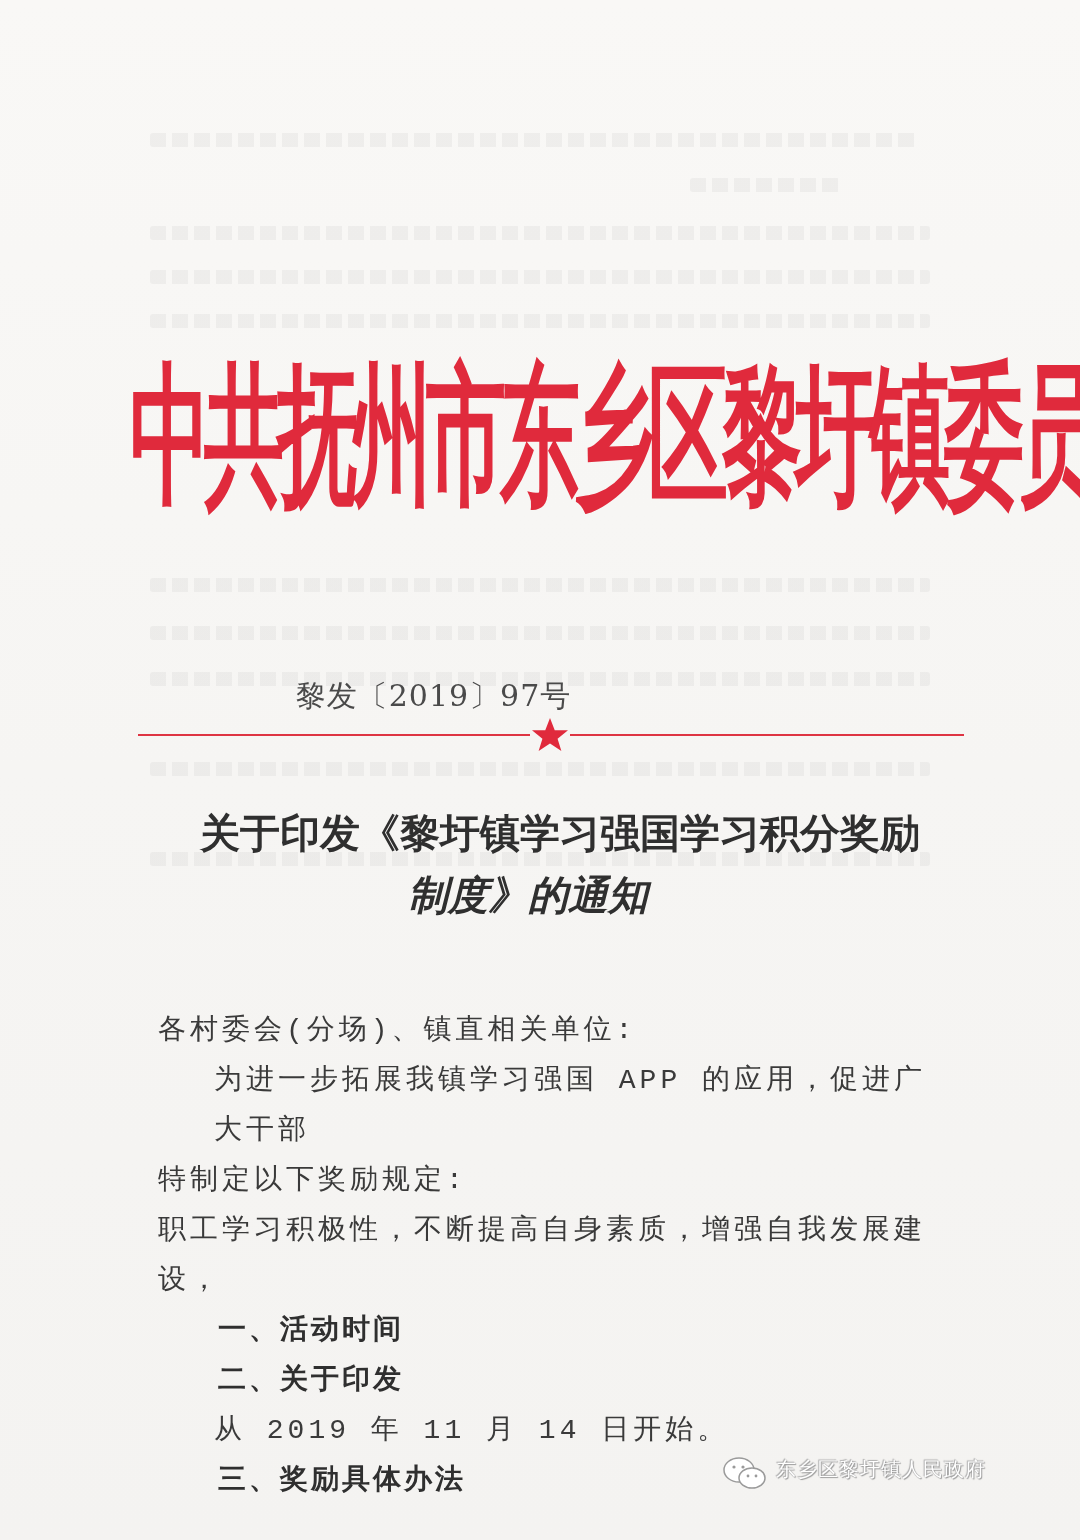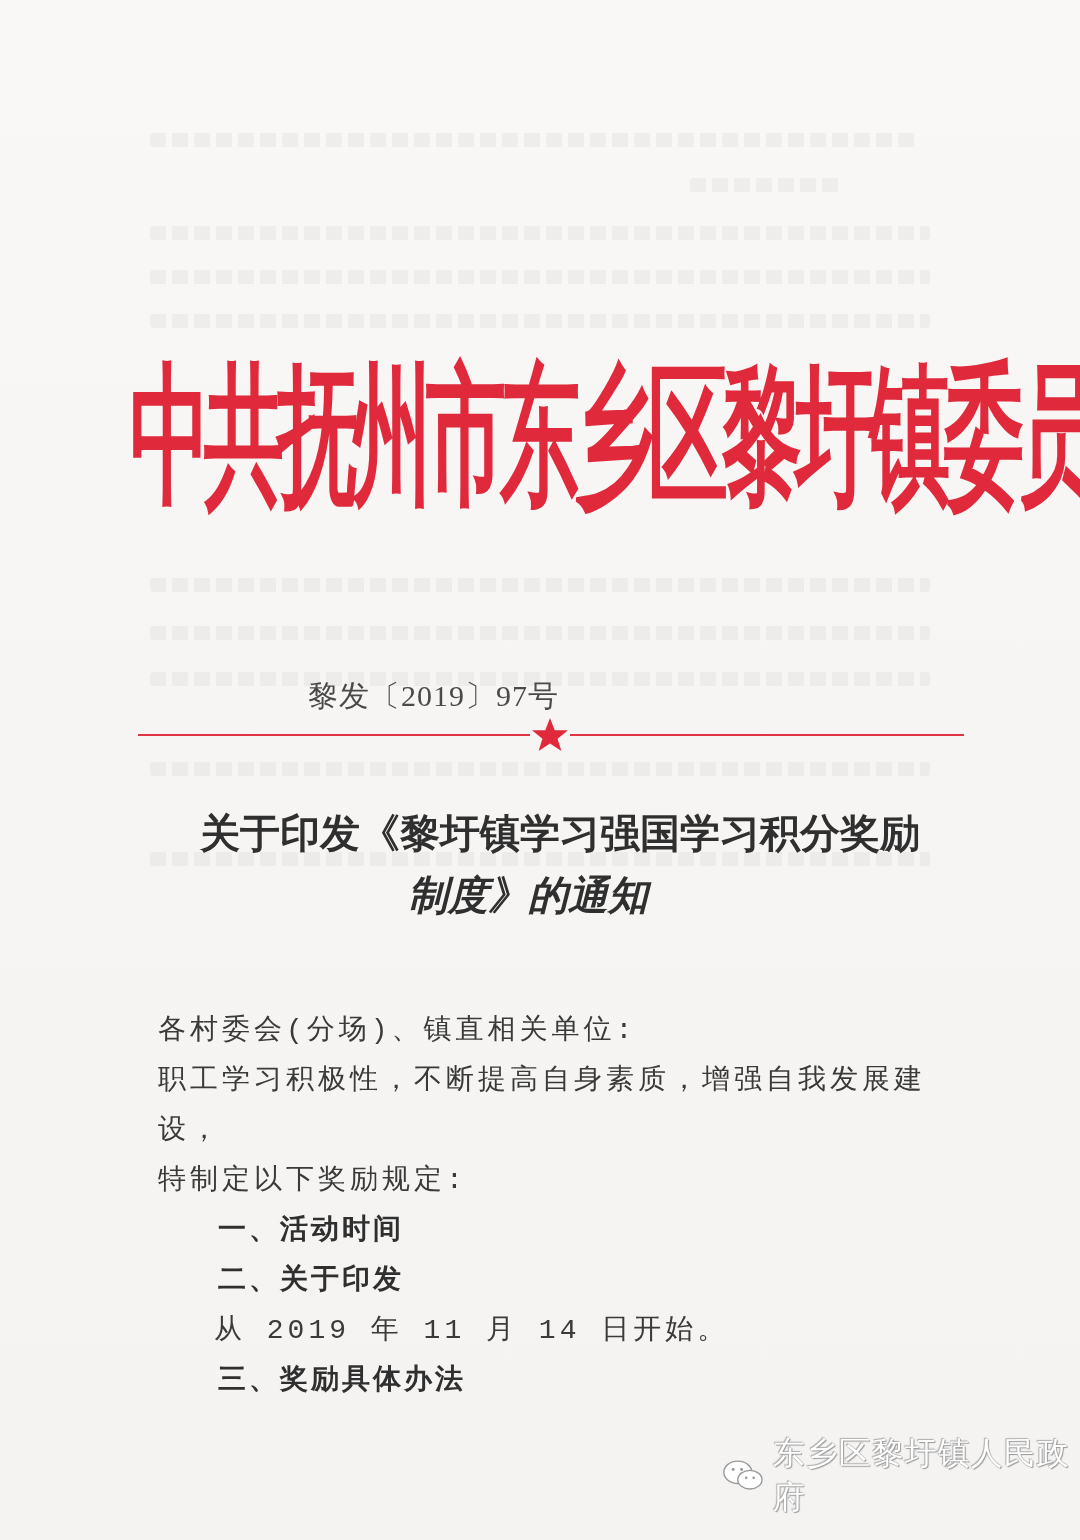--- a/index.html
+++ b/index.html
@@ -20,21 +20,21 @@
     .red-header {
       position: absolute; left: 130px; top: 362px; width: 840px; height: 150px;
       color: #e02a3c; font-family: "DejaVu Sans", "Liberation Sans", sans-serif;
       font-weight: bold; font-size: 80px; line-height: 150px;
       text-align: center; letter-spacing: -6px;
       transform: scaleY(1.9); transform-origin: center center;
       white-space: nowrap;
     }
     .doc-number {
       position: absolute; left: 0; width: 867px; top: 676px; text-align: center;
-      font-size: 30px; color: #4a4a4a; letter-spacing: 1px; font-family: Liberation Serif, serif;
+      font-size: 30px; color: #4a4a4a; letter-spacing: 1px;
     }
     .rule {
       position: absolute; top: 734px; height: 2px; background: #de3443;
     }
     .rule.left { left: 138px; width: 392px; }
     .rule.right { left: 570px; width: 394px; }
     .star {
       position: absolute; left: 530px; top: 717px; width: 40px; height: 36px;
     }
     .title {
@@ -59,23 +59,23 @@
     .body-text {
       position: absolute; left: 158px; width: 790px; font-size: 28px; color: #3a3a3a;
       letter-spacing: 4px; line-height: 50px;
     }
     .body-text p { margin: 0; font-family: Liberation Mono, monospace; }
     .indent { padding-left: 56px; }
     .h-section { font-family: "DejaVu Sans", "Liberation Sans", sans-serif; font-weight: bold; padding-left: 60px; letter-spacing: 3px; color: #2f2f2f; }
     .sub { padding-left: 56px; }
     .watermark {
       position: absolute; left: 722px; top: 1456px; height: 40px;
-      display: flex; align-items: center; gap: 8px;
+      display: flex; gap: 8px;
       color: #ffffff; font-family: "DejaVu Sans", "Liberation Sans", sans-serif;
-      font-size: 32px; letter-spacing: 1px;
+      font-size: 20px; letter-spacing: 1px;
       text-shadow: 0 0 1px #9a9a9a, 1px 1px 1px #9a9a9a, -1px -1px 1px #b0b0b0;
     }
     .wm-icon { width: 46px; height: 36px; }
   </style>
 </head>
 <body>
 
 <div class="page">
 
   <div class="bleed" style="top:133px;width:770px;"></div>
@@ -100,22 +100,23 @@
   <div class="rule right"></div>
 
   <div class="title" style="top:790px;margin-top:12px;">
     <span class="l1">关于印发《黎圩镇学习强国学习积分奖励</span>
     <span class="l2">制度》的通知</span>
   </div>
 
 
   <div class="body-text" style="top:1006px;">
     <p>各村委会(分场)、镇直相关单位:</p>
+    <p class="indent">为进一步拓展我镇学习强国 APP 的应用，促进广大干部</p>
+    <p>特制定以下奖励规定:</p>
     <p>职工学习积极性，不断提高自身素质，增强自我发展建设，</p>
-    <p>特制定以下奖励规定:</p>
     <p class="h-section">一、活动时间</p>
     <p class="h-section">二、关于印发</p>
     <p class="sub">从 2019 年 11 月 14 日开始。</p>
     <p class="h-section">三、奖励具体办法</p>
   </div>
 
   <div class="watermark">
     <svg class="wm-icon" viewBox="0 0 46 36">
       <ellipse cx="17" cy="14" rx="15" ry="12" fill="#ffffff" stroke="#9a9a9a" stroke-width="1.5"></ellipse>
       <ellipse cx="30" cy="22" rx="13" ry="10" fill="#ffffff" stroke="#9a9a9a" stroke-width="1.5"></ellipse>

